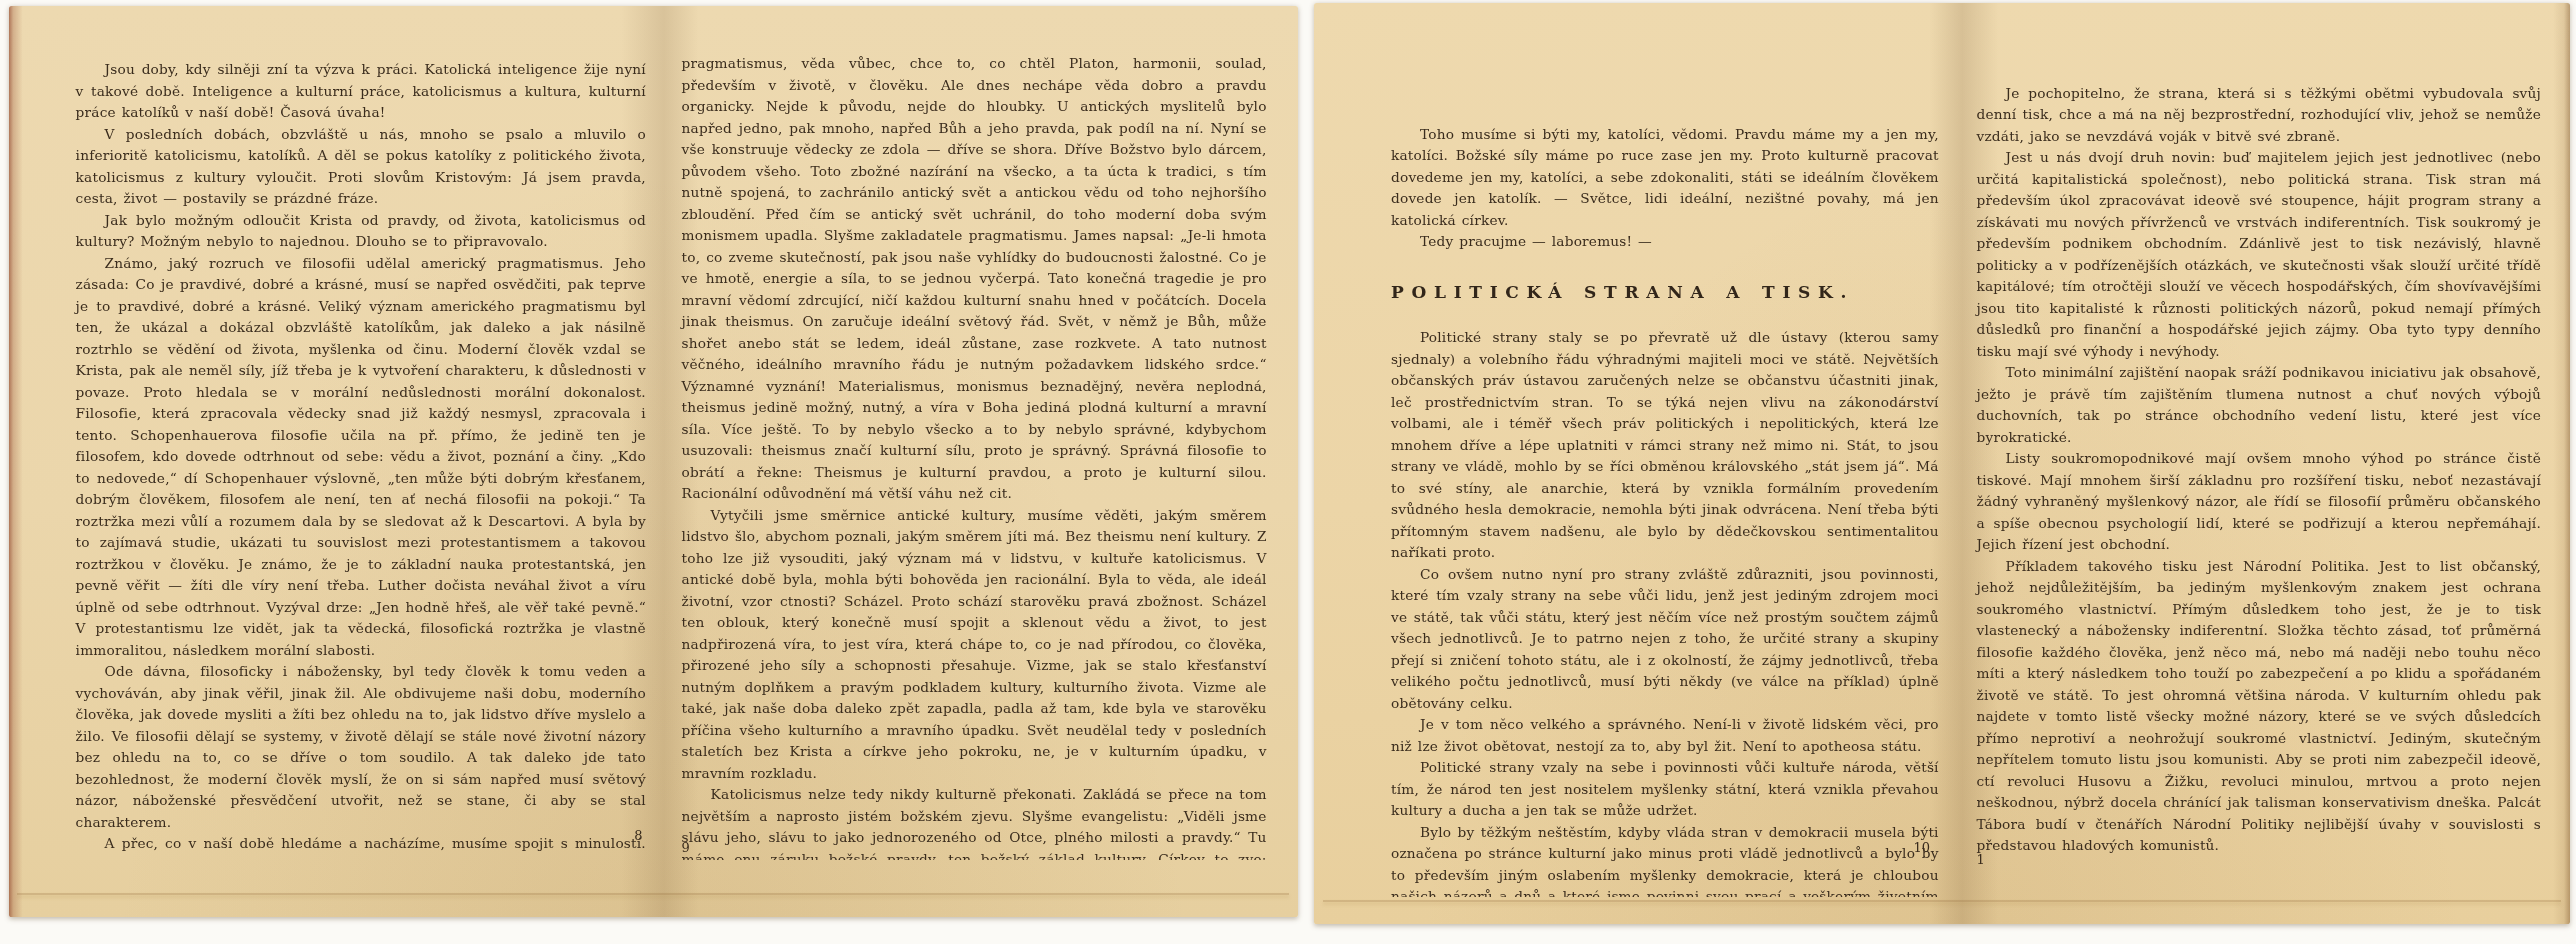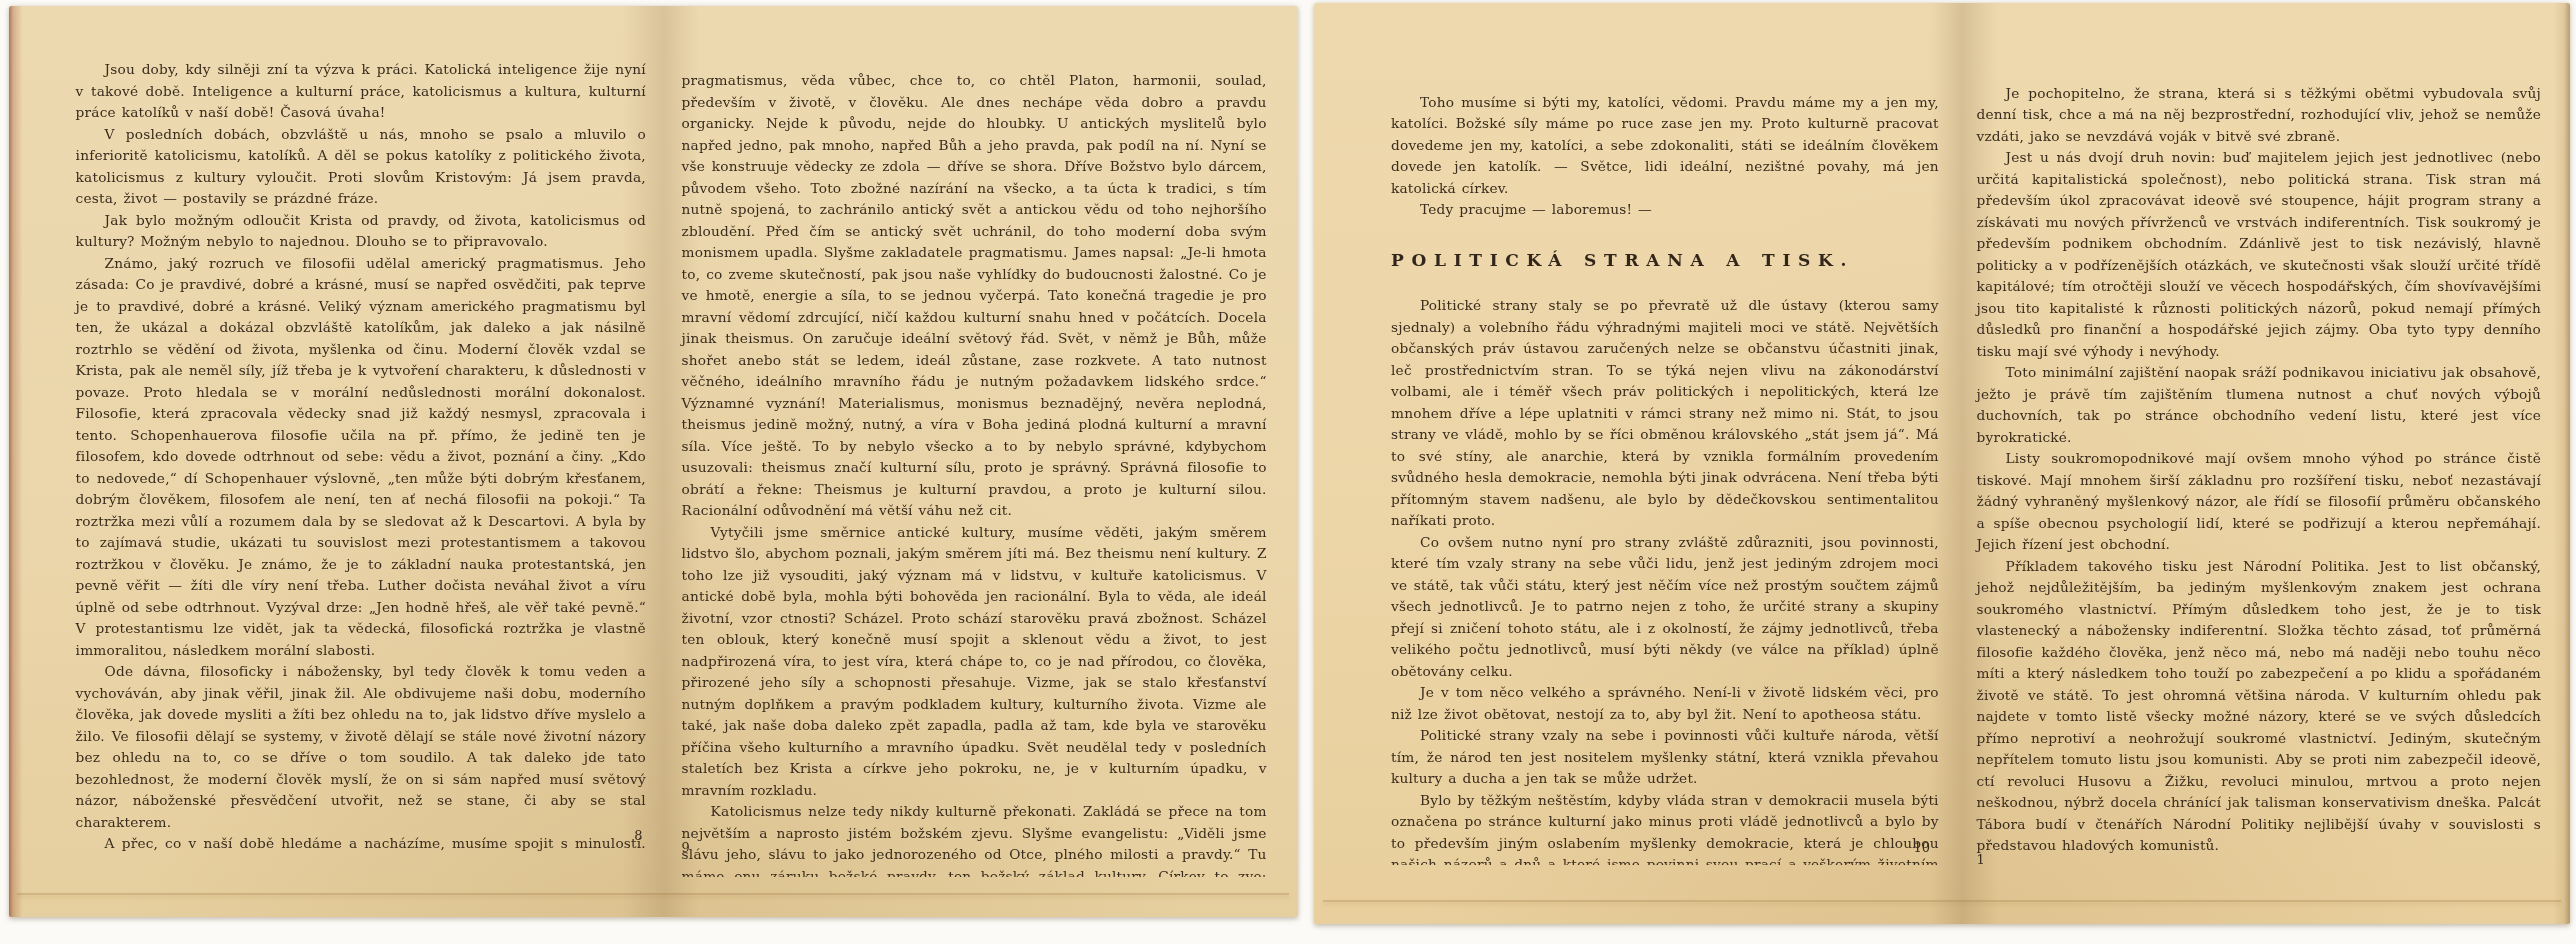--- a/index.html
+++ b/index.html
@@ -57,22 +57,22 @@
   .page-content {
     text-align: justify;
     color: #3a2c1d;
     font-size: 13.7px;
     line-height: 21.5px;
     letter-spacing: 0.2px;
     word-spacing: 1.3px;
     overflow: hidden;
   }
   .p8  .page-content { padding: 53px 13.7px 0 67px;  max-height: 799px; }
-  .p9  .page-content { padding: 64px 31px 0 22px;  max-height: 807px; }
-  .p10 .page-content { padding: 89px 10.3px 0 77px; max-height: 773px; }
+  .p9  .page-content { padding: 47px 31px 0 22px;  max-height: 807px; }
+  .p10 .page-content { padding: 89px 10.3px 0 77px; max-height: 773px; margin-top: 32px; }
   .p11 .page-content { padding: 48px 29px 0 27.5px;  max-height: 816px; margin-top: 32px; }
 
   .para { margin: 0; }
   .para.indent { text-indent: 29px; }
 
   .chapter-heading {
     margin: 29px 0 24px 0;
     text-align: left;
     font-size: 17px;
     font-weight: bold;

